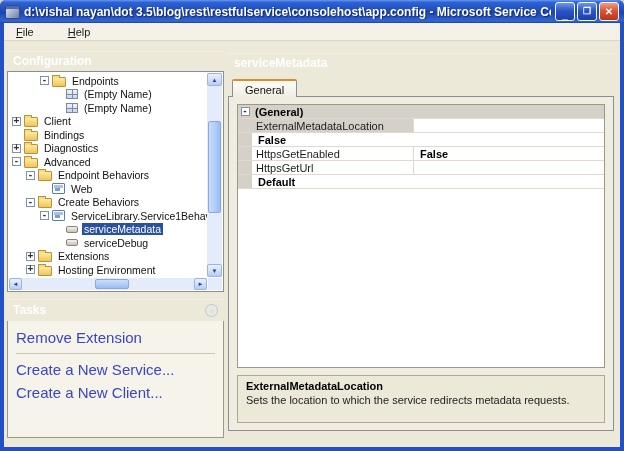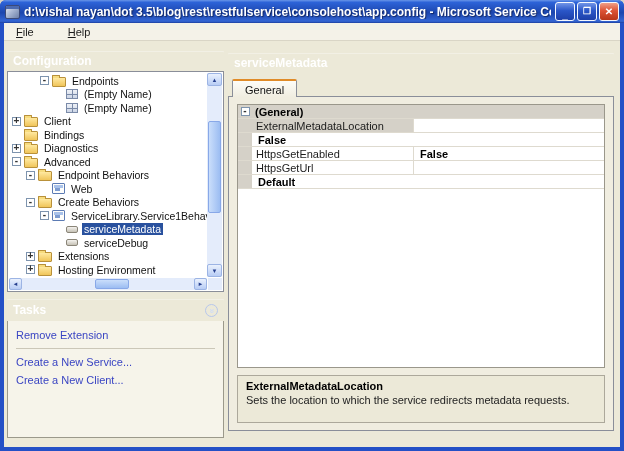--- a/index.html
+++ b/index.html
@@ -72,21 +72,21 @@
   .hthumb{position:absolute;top:1px;bottom:1px;left:86px;width:34px;cursor:pointer;
     background:linear-gradient(180deg,#cadefb,#9cbdf2);border:1px solid #88a8e8;border-radius:2px;}
   .scorner{position:absolute;right:1px;bottom:1px;width:14px;height:12px;background:#e4ecfb;}
   
   .tasks-header{margin-top:7px;height:22px;justify-content:space-between;}
   .chev-circle{width:13px;height:13px;border:1px solid #b7c7ec;border-radius:50%;display:flex;
     align-items:center;justify-content:center;color:#cfdcf6;cursor:pointer;flex:none;}
   .chev-circle i{font-style:normal;transform:rotate(90deg);font-size:9px;line-height:1;letter-spacing:-1px;}
   .tasks-box{height:117px;background:#f6f4ea;border:1px solid #9b998b;border-top:none;
     padding:8px 8px 0;display:flex;flex-direction:column;align-items:flex-start;}
-  .task-link{color:#3a45c3;font-size:11px;cursor:pointer;margin-bottom:6px;}
+  .task-link{color:#3a45c3;font-size:15px;cursor:pointer;margin-bottom:6px;}
   .task-sep{border-top:1px solid #cbc7b8;margin:1px 0 7px;align-self:stretch;}
   
   .right-panel{position:absolute;left:224px;top:30px;right:6px;bottom:16px;}
   .tabstrip{height:21px;display:flex;align-items:flex-end;padding-left:4px;margin-top:2px;}
   .tab{position:relative;z-index:2;height:18px;padding:3px 12px 0;font-size:11px;color:#111;
     background:linear-gradient(180deg,#fdfdf8,#f0ede0);border:1px solid #8a8e99;border-bottom:none;
     border-top:2px solid #e08b28;border-radius:2px 2px 0 0;margin-bottom:-1px;cursor:pointer;}
   .tabpage{position:absolute;top:43px;left:0;right:0;bottom:0;background:#f0ede0;border:1px solid #8a8e99;}
   
   .pgrid{position:absolute;top:7px;left:8px;right:8px;bottom:62px;background:#fff;

